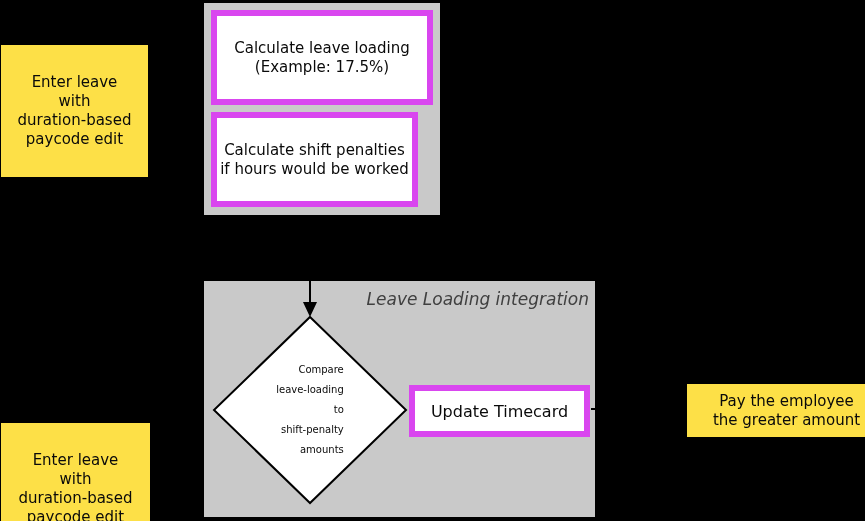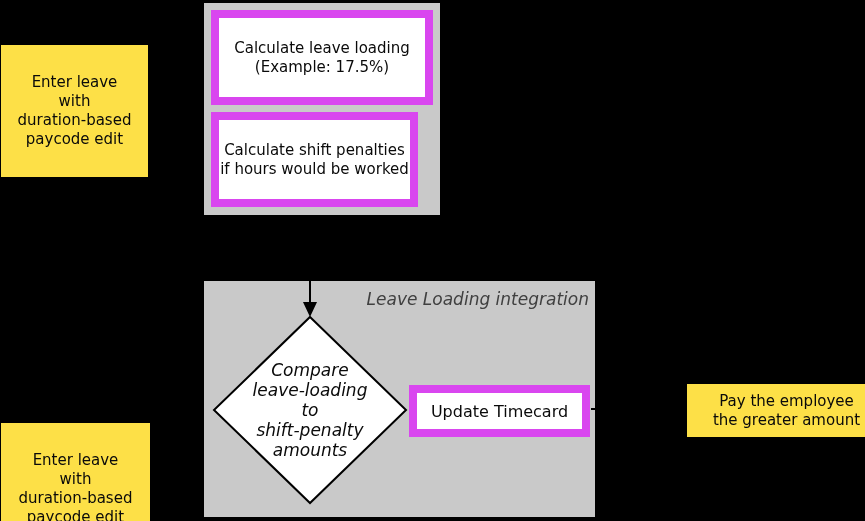--- a/index.html
+++ b/index.html
@@ -27,21 +27,21 @@
   }
   .container {
     position: absolute;
     background: #c9c9c9;
     box-sizing: border-box;
     z-index: 1;
   }
   .wbox {
     position: absolute;
     background: #ffffff;
-    border: 8px solid #d946ef;
+    border: 6px solid #d946ef;
     display: flex;
     align-items: center;
     justify-content: center;
     text-align: center;
     white-space: pre-line;
     font-size: 15px;
     line-height: 19px;
     box-sizing: border-box;
     z-index: 3;
   }
@@ -57,26 +57,25 @@
     font-size: 17px;
     font-style: italic;
     color: #404040;
     z-index: 2;
   }
   #diamond-text {
     position: absolute;
     left: 230px; top: 360px;
     width: 160px; height: 100px;
     display: flex; align-items: center; justify-content: center;
-    text-align: center;
+    text-align: right;
     white-space: pre-line;
-    font-size: 17px;
+    font-size: 10px;
     line-height: 20px;
     z-index: 3;
-    font-style: italic;
   }
   #update-timecard   { left: 409px; top: 385px; width: 181px; height: 52px; font-size: 16px; }
   #pay-employee      { left: 687px; top: 384px; width: 199px; height: 53px; }
   #enter-leave-bottom{ left: 1px;   top: 423px; width: 149px; height: 132px; }
   #connector-svg {
     position: absolute;
     left: 0; top: 0;
     z-index: 2;
     pointer-events: none;
   }

